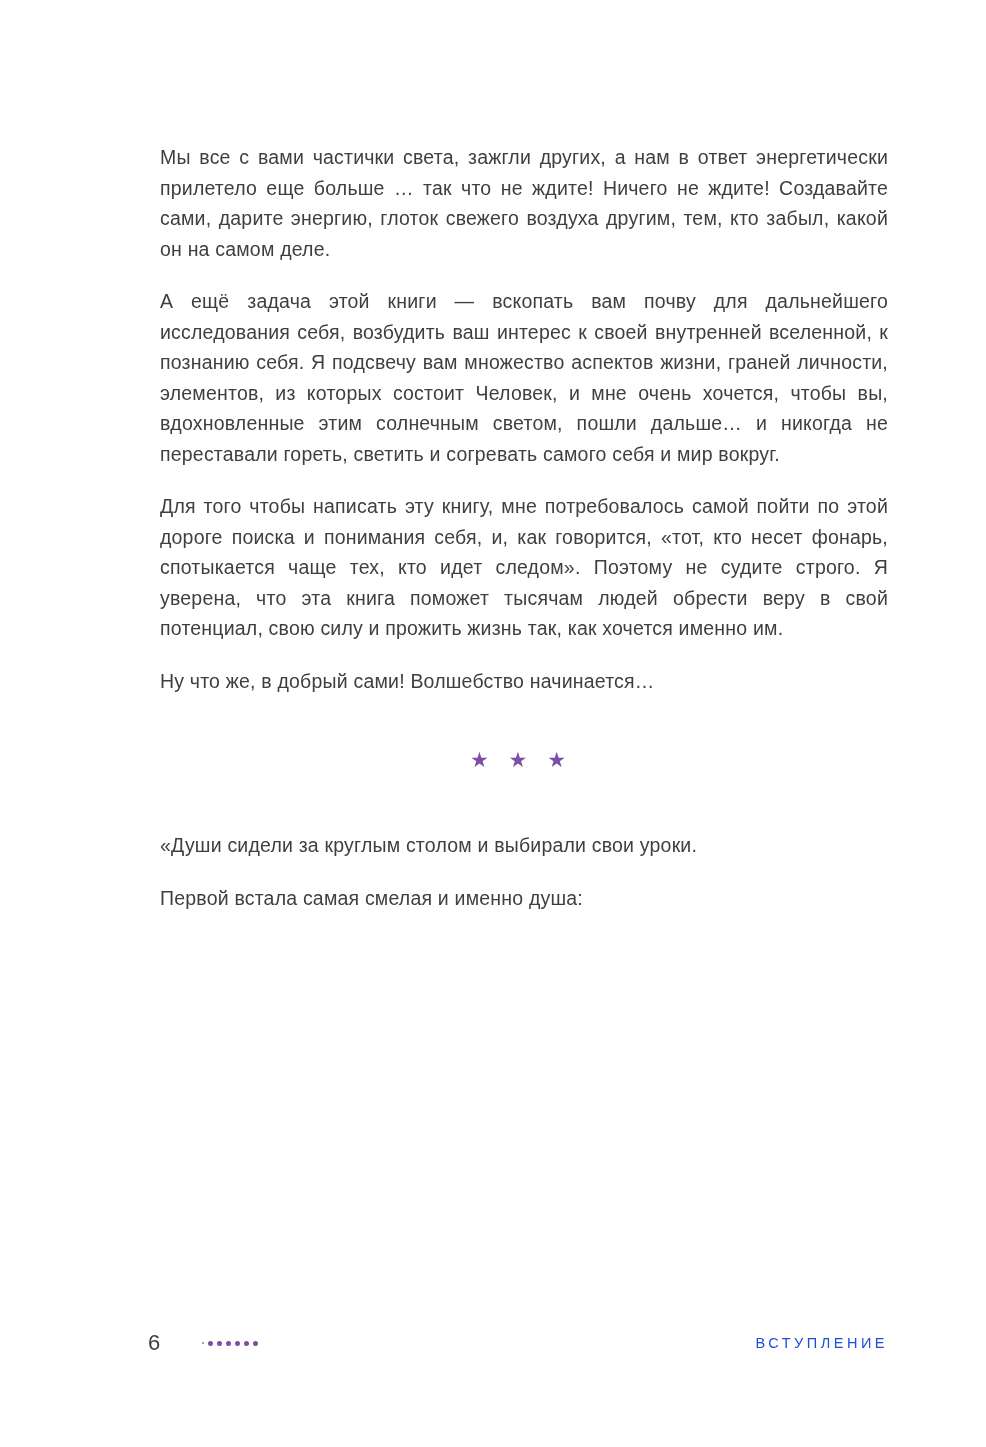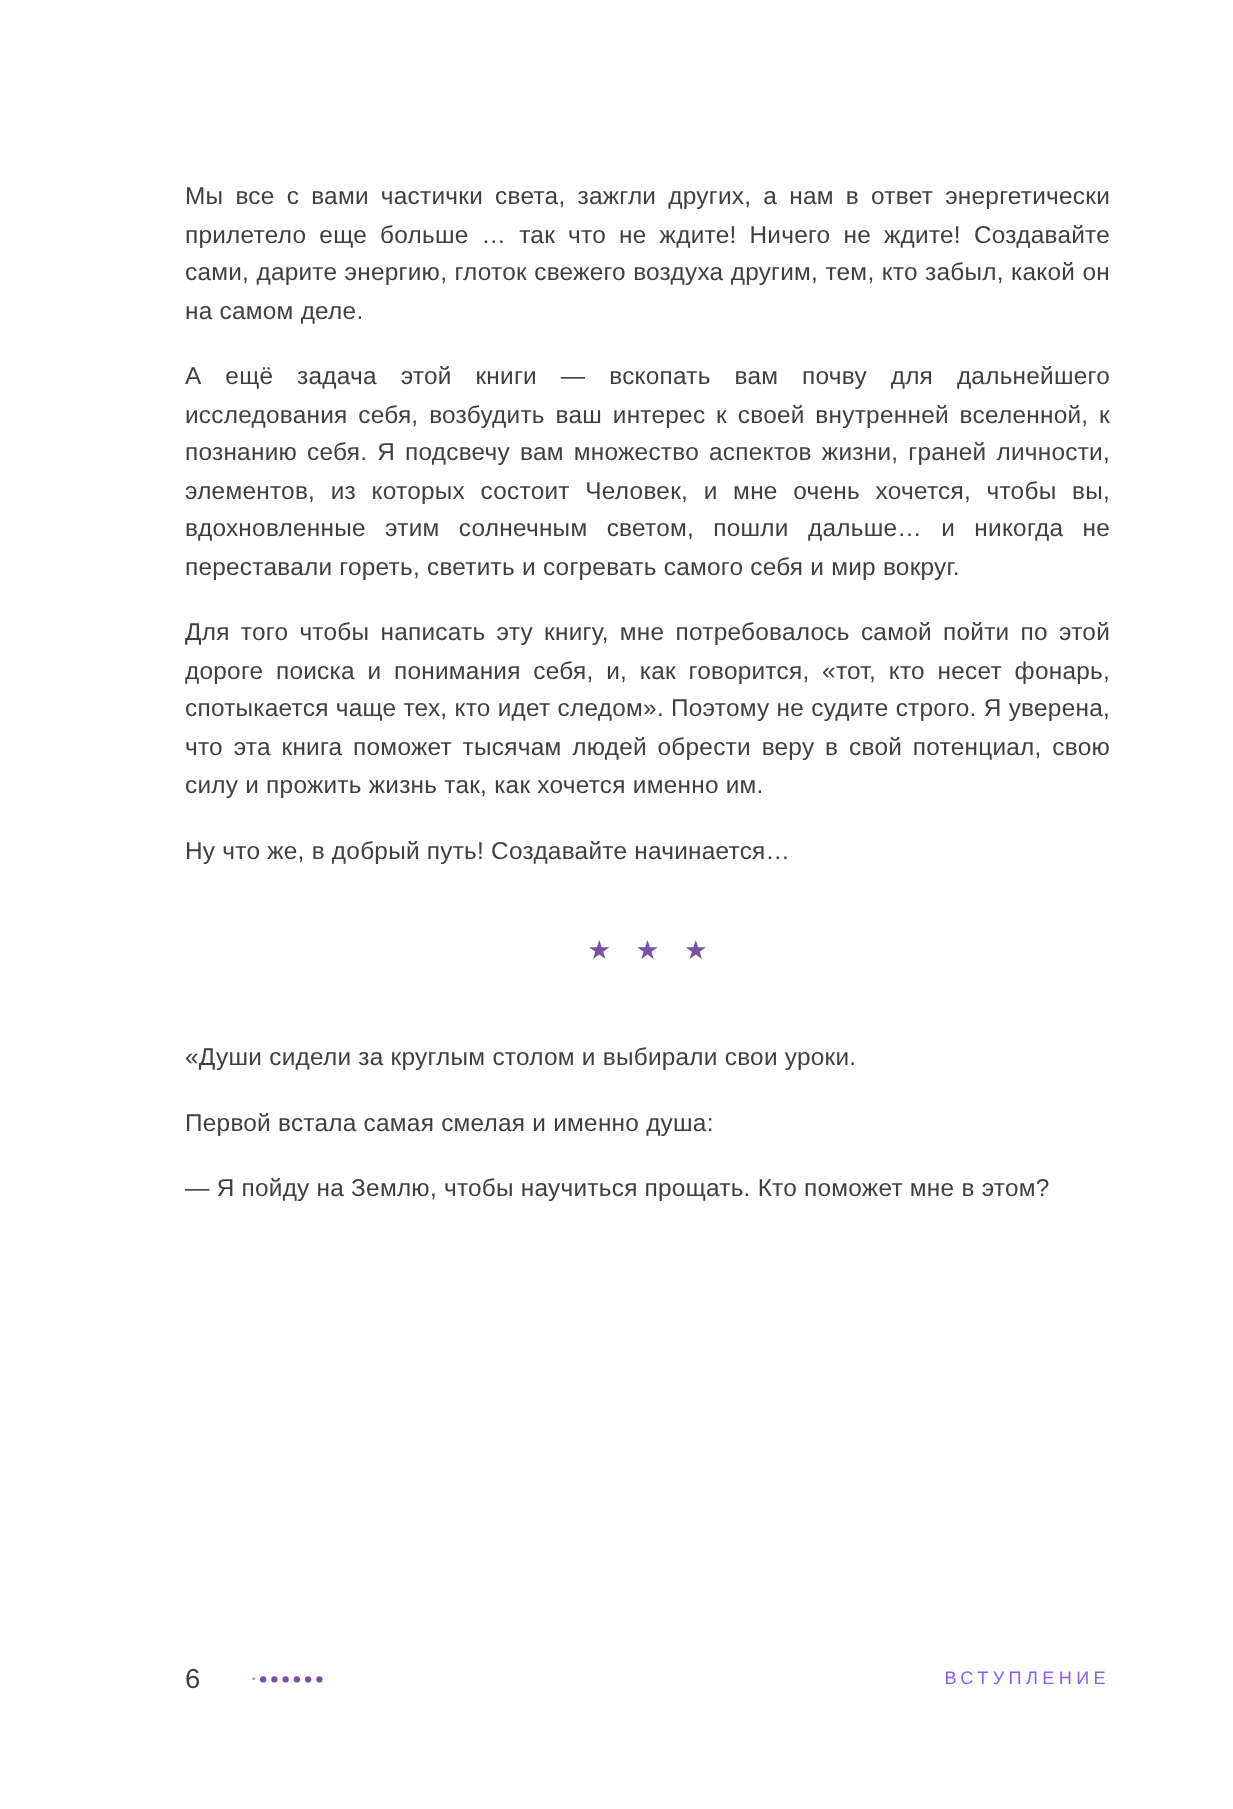--- a/index.html
+++ b/index.html
@@ -17,21 +17,21 @@
     box-sizing: border-box;
     overflow: hidden;
   }
   .content {
     position: absolute;
     top: 142px;
     left: 148px;
     width: 740px;
   }
   .content p {
-    margin: 0 0 22px 0;
+    margin: 0 0 22px 12px;
     font-size: 19.5px;
     line-height: 30.5px;
     letter-spacing: 0.2px;
     text-align: justify;
     font-weight: 400;
   }
   .separator {
     text-align: center;
     margin: 52px 0 58px 0;
   }
@@ -73,42 +73,41 @@
     display: inline-block;
   }
   .dot.small {
     width: 2px;
     height: 2px;
     background: #9a7cc0;
   }
   .section-label {
     font-size: 14.5px;
     letter-spacing: 3.5px;
-    color: #8b5cf6;
+    color: #1d4ed8;
     text-transform: uppercase;
   }
 </style>
 </head>
 <body>
 
 <div class="page">
 
   <main class="content">
     <p>Мы все с вами частички света, зажгли других, а нам в ответ энергетически прилетело еще больше … так что не ждите! Ничего не ждите! Создавайте сами, дарите энергию, глоток свежего воздуха другим, тем, кто забыл, какой он на самом деле.</p>
     <p>А ещё задача этой книги — вскопать вам почву для дальнейшего исследования себя, возбудить ваш интерес к своей внутренней вселенной, к познанию себя. Я подсвечу вам множество аспектов жизни, граней личности, элементов, из которых состоит Человек, и мне очень хочется, чтобы вы, вдохновленные этим солнечным светом, пошли дальше… и никогда не переставали гореть, светить и согревать самого себя и мир вокруг.</p>
     <p>Для того чтобы написать эту книгу, мне потребовалось самой пойти по этой дороге поиска и понимания себя, и, как говорится, «тот, кто несет фонарь, спотыкается чаще тех, кто идет следом». Поэтому не судите строго. Я уверена, что эта книга поможет тысячам людей обрести веру в свой потенциал, свою силу и прожить жизнь так, как хочется именно им.</p>
-    <p>Ну что же, в добрый путь! Создавайте начинается…</p>
+    <p>Ну что же, в добрый сами! Волшебство начинается…</p>
 
     <div class="separator">
       <span class="stars">★ ★ ★</span>
     </div>
 
     <p>«Души сидели за круглым столом и выбирали свои уроки.</p>
     <p>Первой встала самая смелая и именно душа:</p>
-    <p>— Я пойду на Землю, чтобы научиться прощать. Кто поможет мне в этом?</p>
   </main>
 
   <footer class="footer">
     <div class="footer-left">
       <span class="page-number">6</span>
       <span class="dots">
         <span class="dot small"></span>
           <span class="dot"></span>
           <span class="dot"></span>
           <span class="dot"></span>

